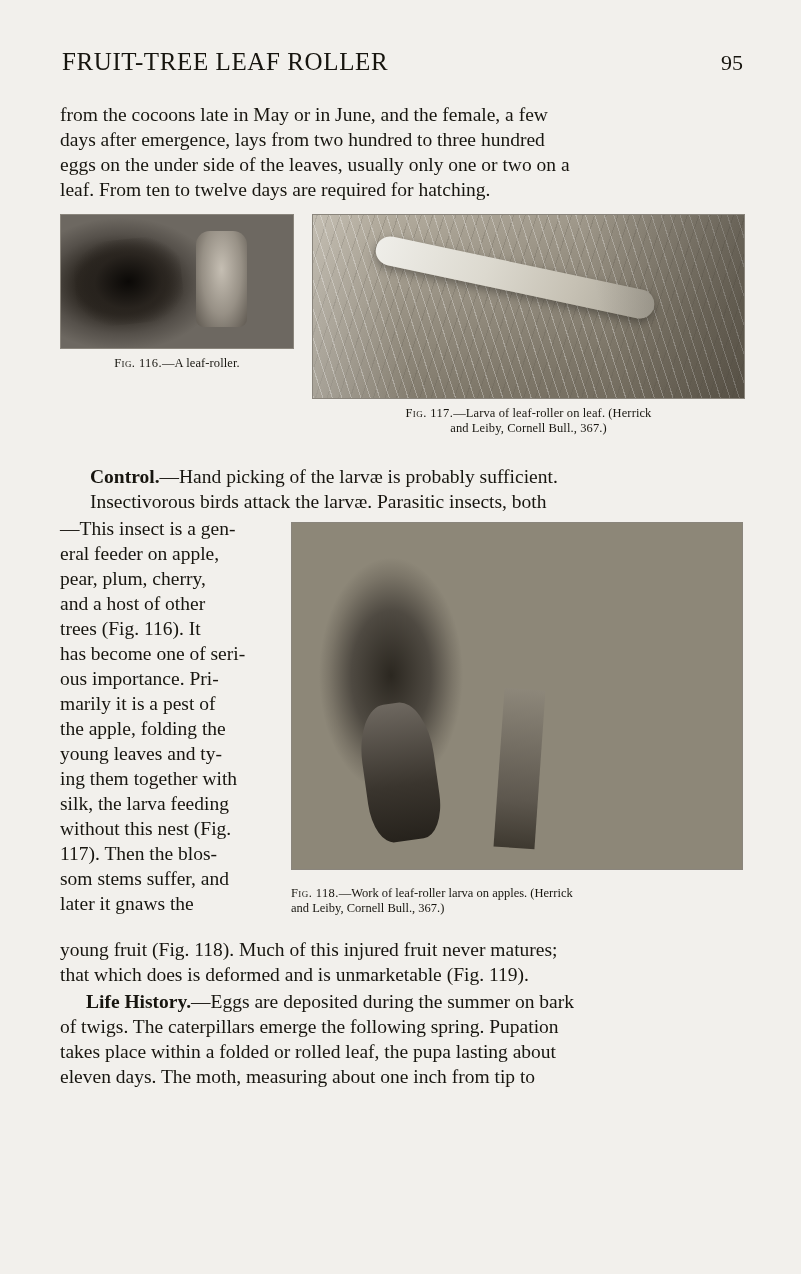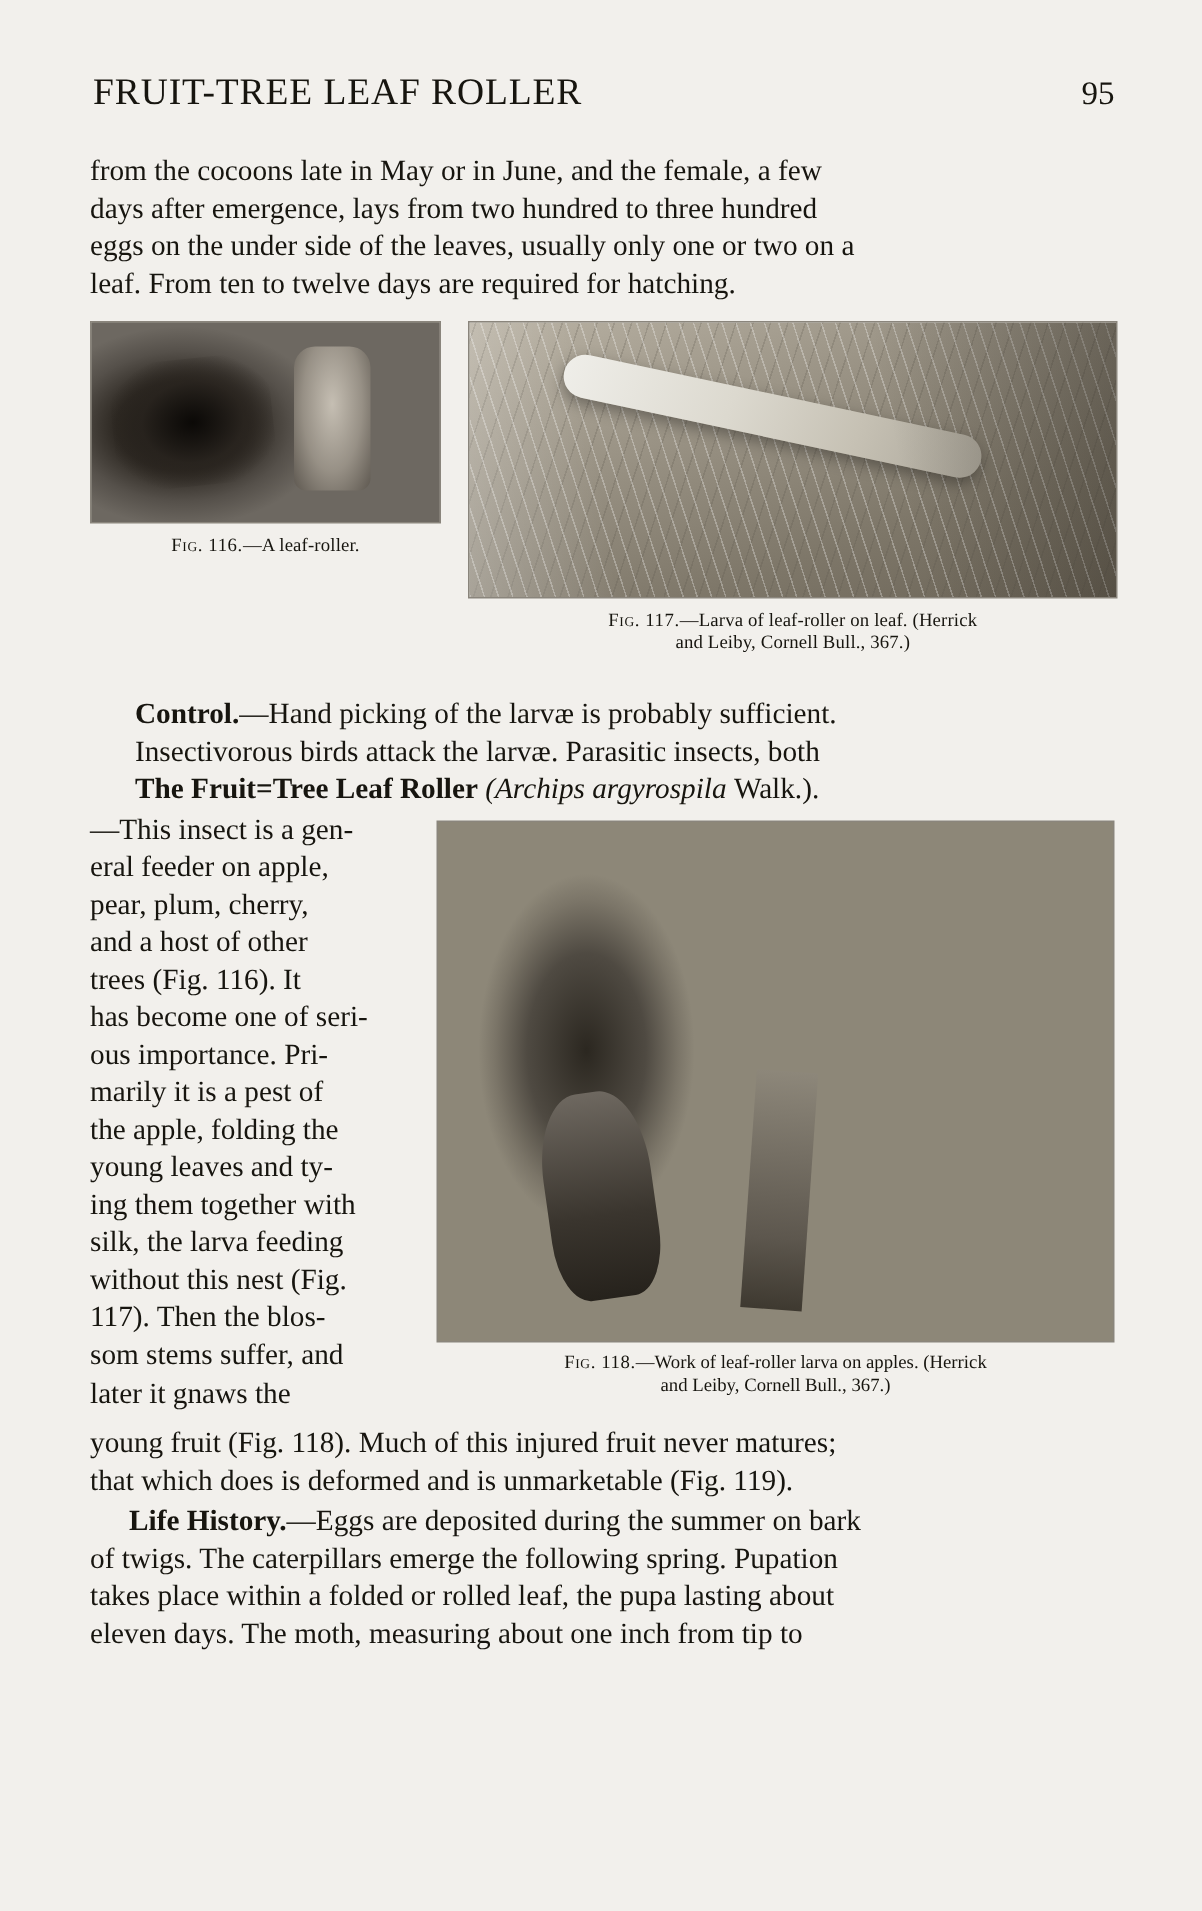--- a/index.html
+++ b/index.html
@@ -181,26 +181,25 @@
     content: "";
     position: absolute;
     left: 46%; top: 48%;
     width: 9%; height: 46%;
     background: linear-gradient(180deg, #8d877a 0%, #5d574e 70%, #3e3930 100%);
     transform: rotate(4deg);
   }
   .caption-118 {
     font-size: 12.5px;
     line-height: 1.22;
-    text-align: center;
-    margin-top: 6px;
+    margin-top: 16px;
   }
   
   .para-3 {
-    margin-top: 8px;
+    margin-top: 20px;
   }
   .para-3 .line, .para-4 .line { display: block; white-space: nowrap; }
   .para-4 { margin-top: 2px; }
   .indent { display: inline-block; width: 26px; }
 </style>
 </head>
 <body>
 
 <div class="page">
 
@@ -228,21 +227,20 @@
       <div class="caption">
         <span class="small-caps">Fig. 117.</span><span>—Larva of leaf-roller on leaf.   (Herrick</span><br>
         <span>and Leiby, Cornell Bull., 367.)</span>
       </div>
     </div>
   </div>
 
   <div class="body-text para-2">
     <span class="line"><span class="bold">Control.</span><span>—Hand picking of the larvæ is probably sufficient.</span></span>
     <span class="line">Insectivorous birds attack the larvæ. Parasitic insects, both</span>
-    <span class="line"><span class="bold">The Fruit=Tree Leaf Roller</span>&nbsp;<span class="italic">(Archips argyrospila</span>&nbsp;<span>Walk.).</span></span>
   </div>
 
   <div class="wrap-section">
     <div class="colwrap">
       <span class="line">—This insect is a gen-</span>
       <span class="line">eral feeder on apple,</span>
       <span class="line">pear, plum, cherry,</span>
       <span class="line">and a host of other</span>
       <span class="line">trees (Fig. 116). It</span>
       <span class="line">has become one of seri-</span>

